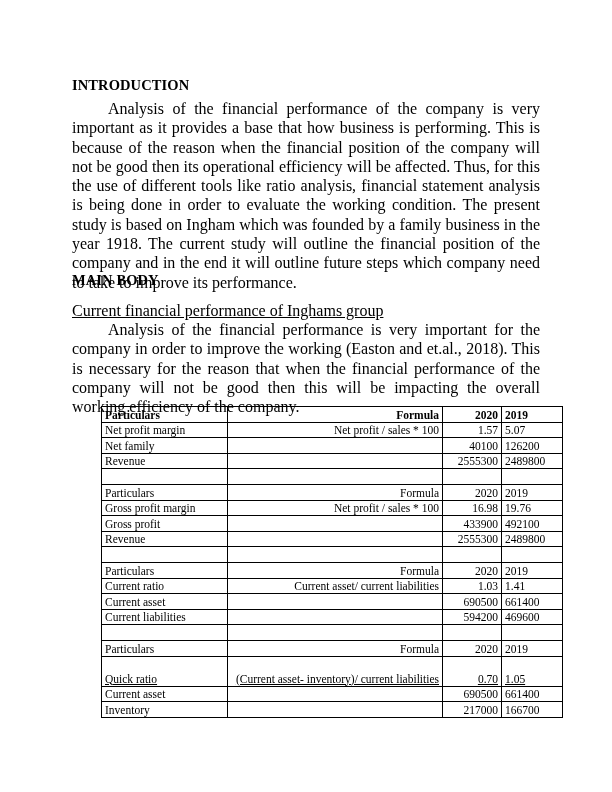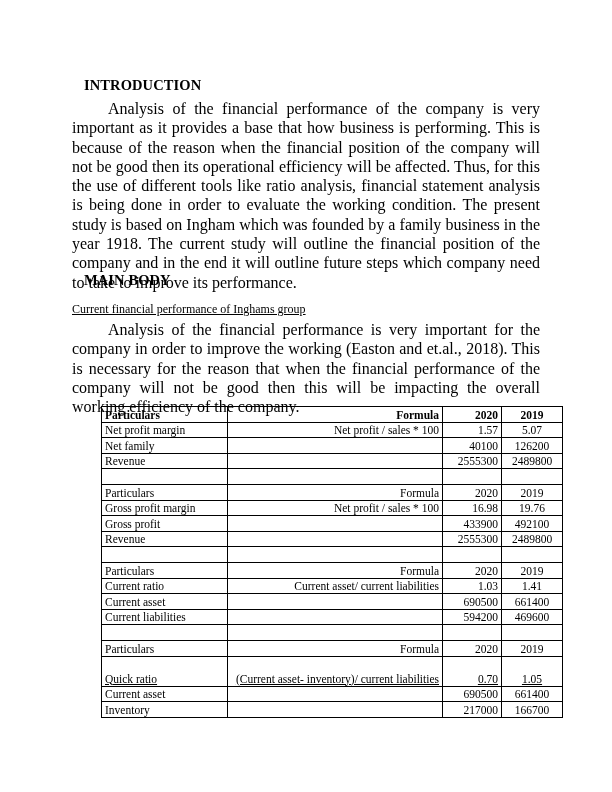--- a/index.html
+++ b/index.html
@@ -1,34 +1,34 @@
 <!DOCTYPE html>
 <html><head>
   <meta charset="utf-8">
   <style>
     html, body { margin: 0; padding: 0; background: #ffffff; }
     body { width: 612px; height: 792px; position: relative; overflow: hidden;
            font-family: "Liberation Serif", serif; color: #000; }
     .page { position: absolute; left: 72px; top: 0; width: 468px; }
     h2 { font-family: "Liberation Serif", serif; font-weight: bold; font-size: 14.5px;
-         margin: 0; position: absolute; left: 12px; letter-spacing: 0.1px; }
+         margin: 0; position: absolute; left: 0; letter-spacing: 0.1px; }
     .intro-h { top: 77px; }
     .main-h { top: 272px; }
     p.body { position: absolute; left: 0; width: 468px; margin: 0; font-size: 16px;
              line-height: 19.3px; text-align: justify; text-indent: 36px; font-family: Liberation Serif, serif; }
     .intro-p { top: 99px; }
-    .sub { position: absolute; left: 0; top: 302px; font-size: 12px; text-decoration: underline; margin: 0; }
+    .sub { position: absolute; left: 0; top: 302px; font-size: 16px; text-decoration: underline; margin: 0; }
     .main-p { top: 320px; }
     table.fin { position: absolute; left: 72px; top: 406px; border-collapse: collapse;
                 font-family: "Liberation Serif", serif; font-size: 11.5px; margin-left: 29px; }
     table.fin td { border: 1px solid #000; padding: 0 3px; height: 14.6px; line-height: 14px; vertical-align: bottom; }
     table.fin td.c1 { width: 119px; }
     table.fin td.c2 { width: 208px; text-align: right; }
     table.fin td.c3 { width: 52px; text-align: right; }
-    table.fin td.c4 { width: 54px; text-align: center; }
+    table.fin td.c4 { width: 54px; text-align: left; }
     table.fin tr.bold td { font-weight: bold; }
     table.fin tr.tall td { height: 29px; text-decoration: underline; }
   </style>
 </head>
 <body>
 
 <div class="page">
   <h2 class="intro-h">INTRODUCTION</h2>
   <p class="body intro-p">Analysis of the financial performance of the company is very important as it provides a base that how business is performing. This is because of the reason when the financial position of the company will not be good then its operational efficiency will be affected. Thus, for this the use of different tools like ratio analysis, financial statement analysis is being done in order to evaluate the working condition. The present study is based on Ingham which was founded by a family business in the year 1918. The current study will outline the financial position of the company and in the end it will outline future steps which company need to take to improve its performance.</p>
   <h2 class="main-h">MAIN BODY</h2>

